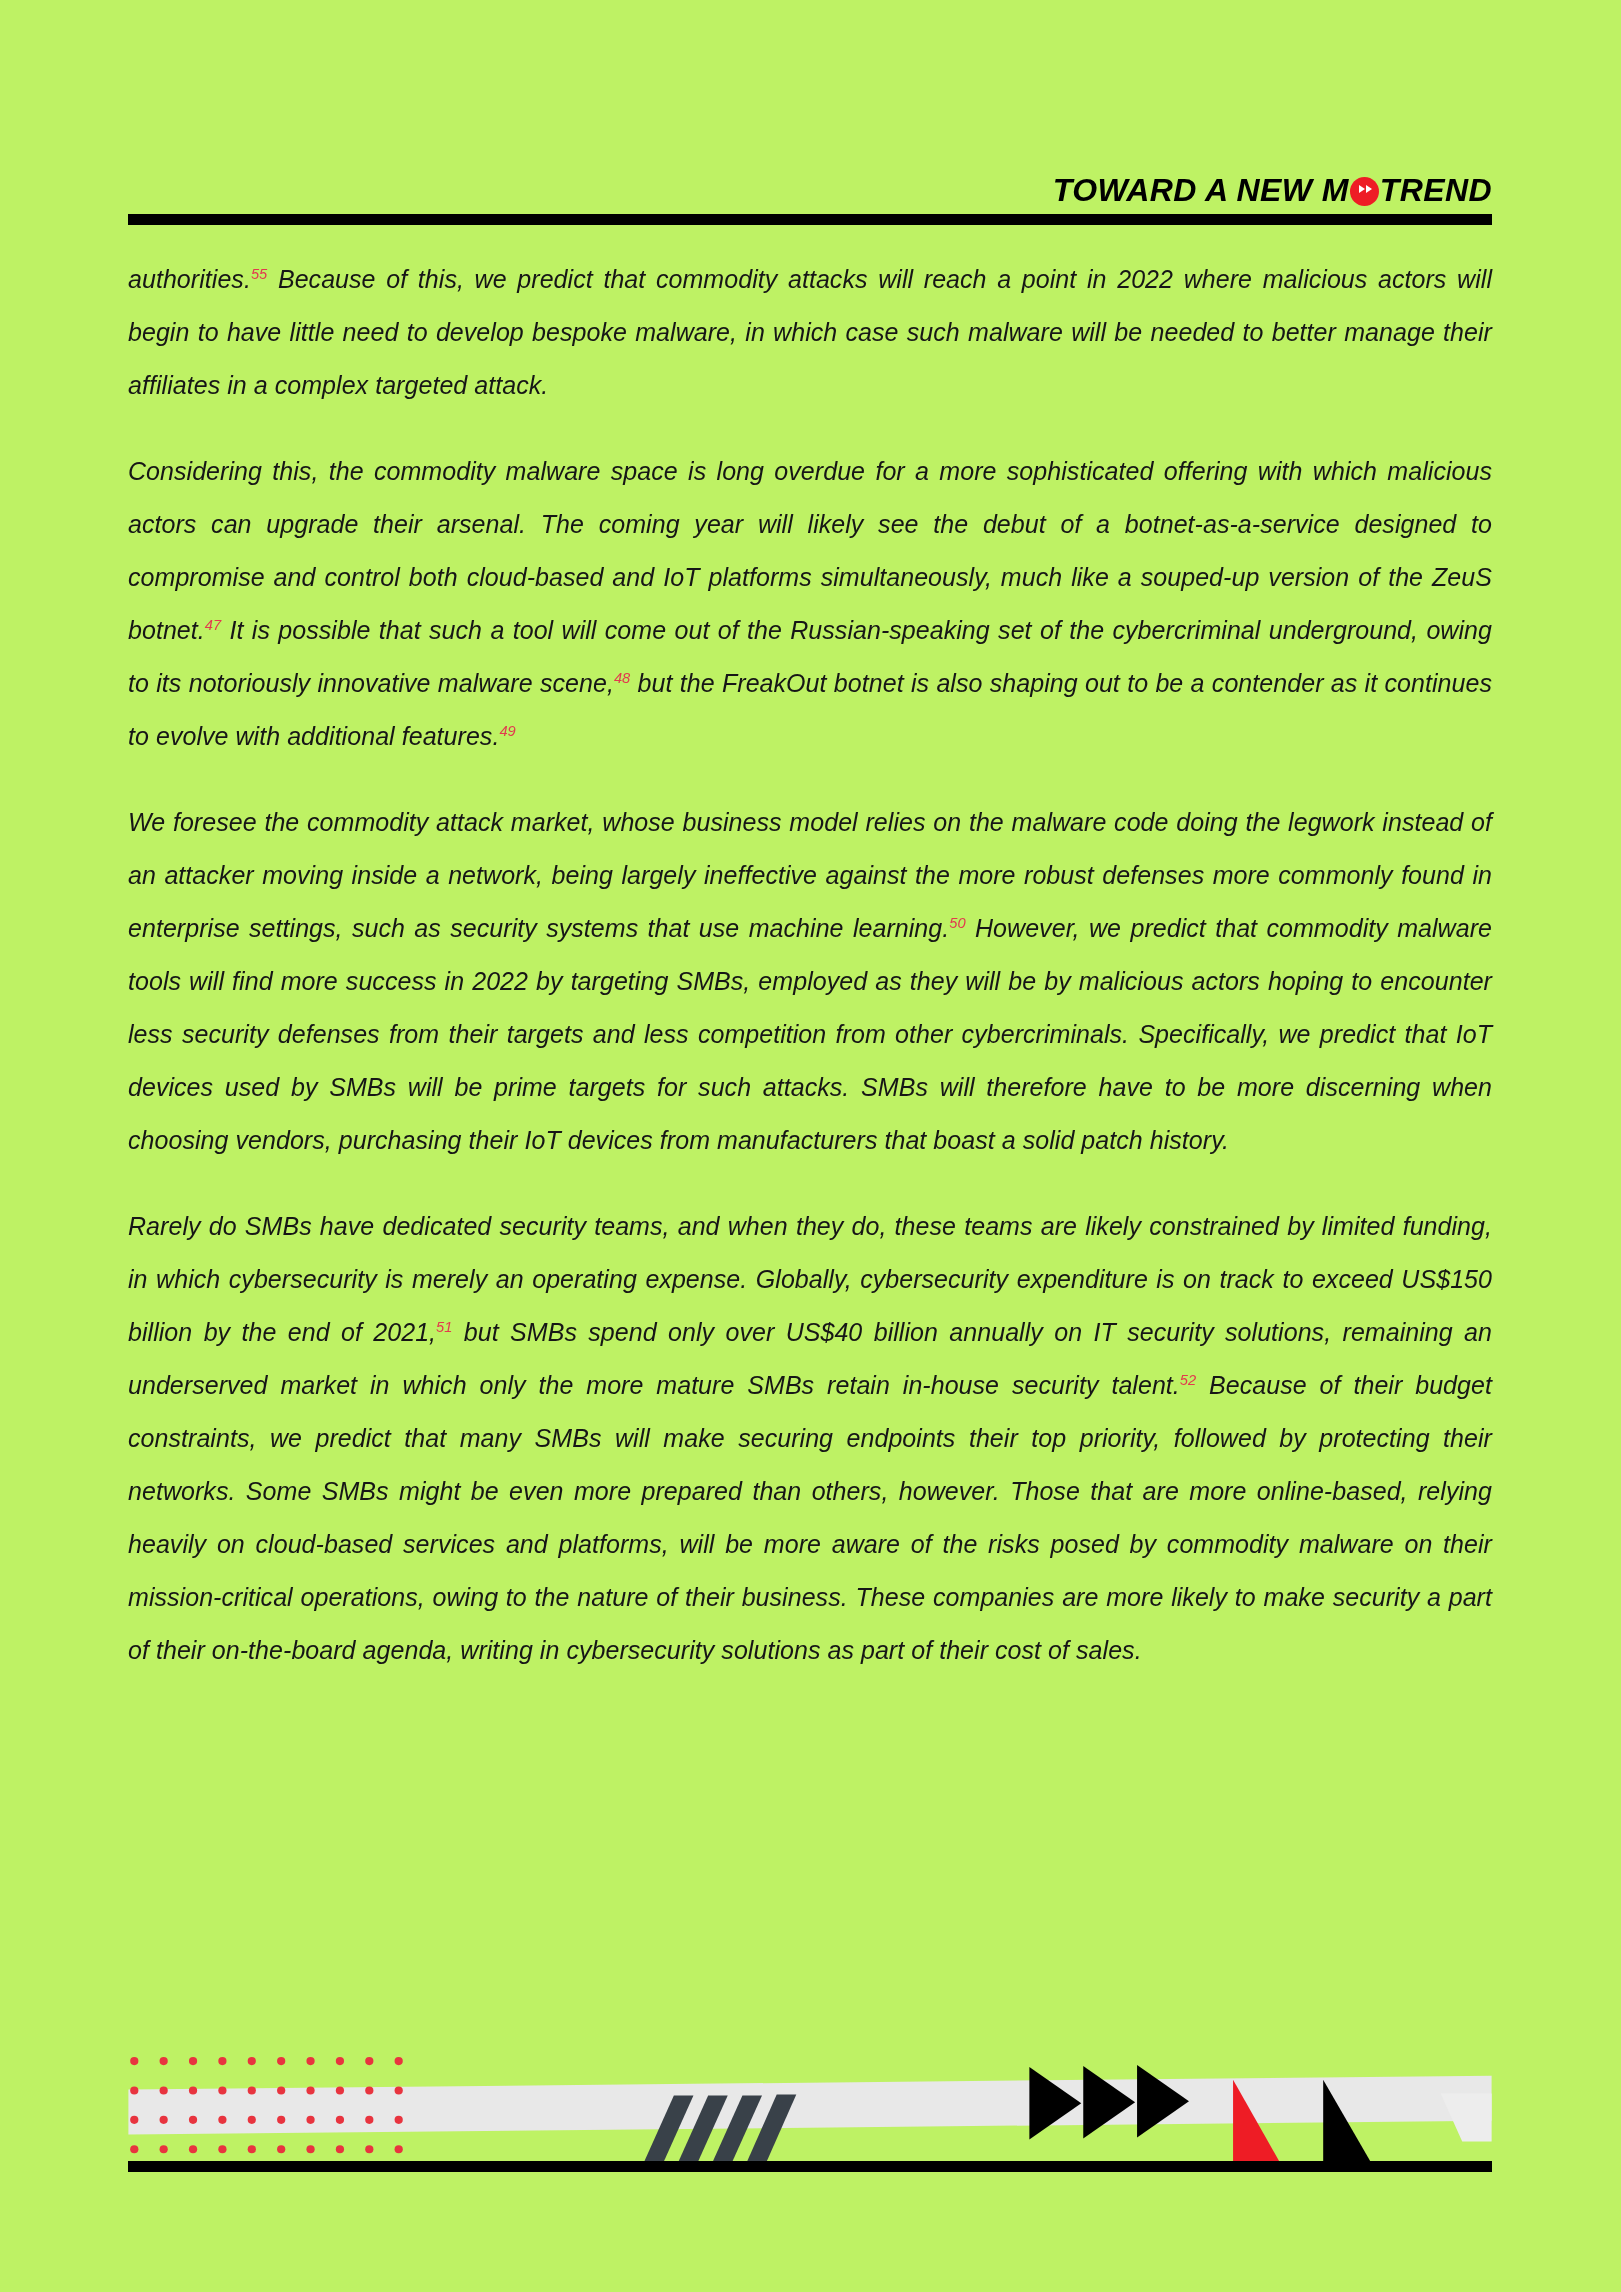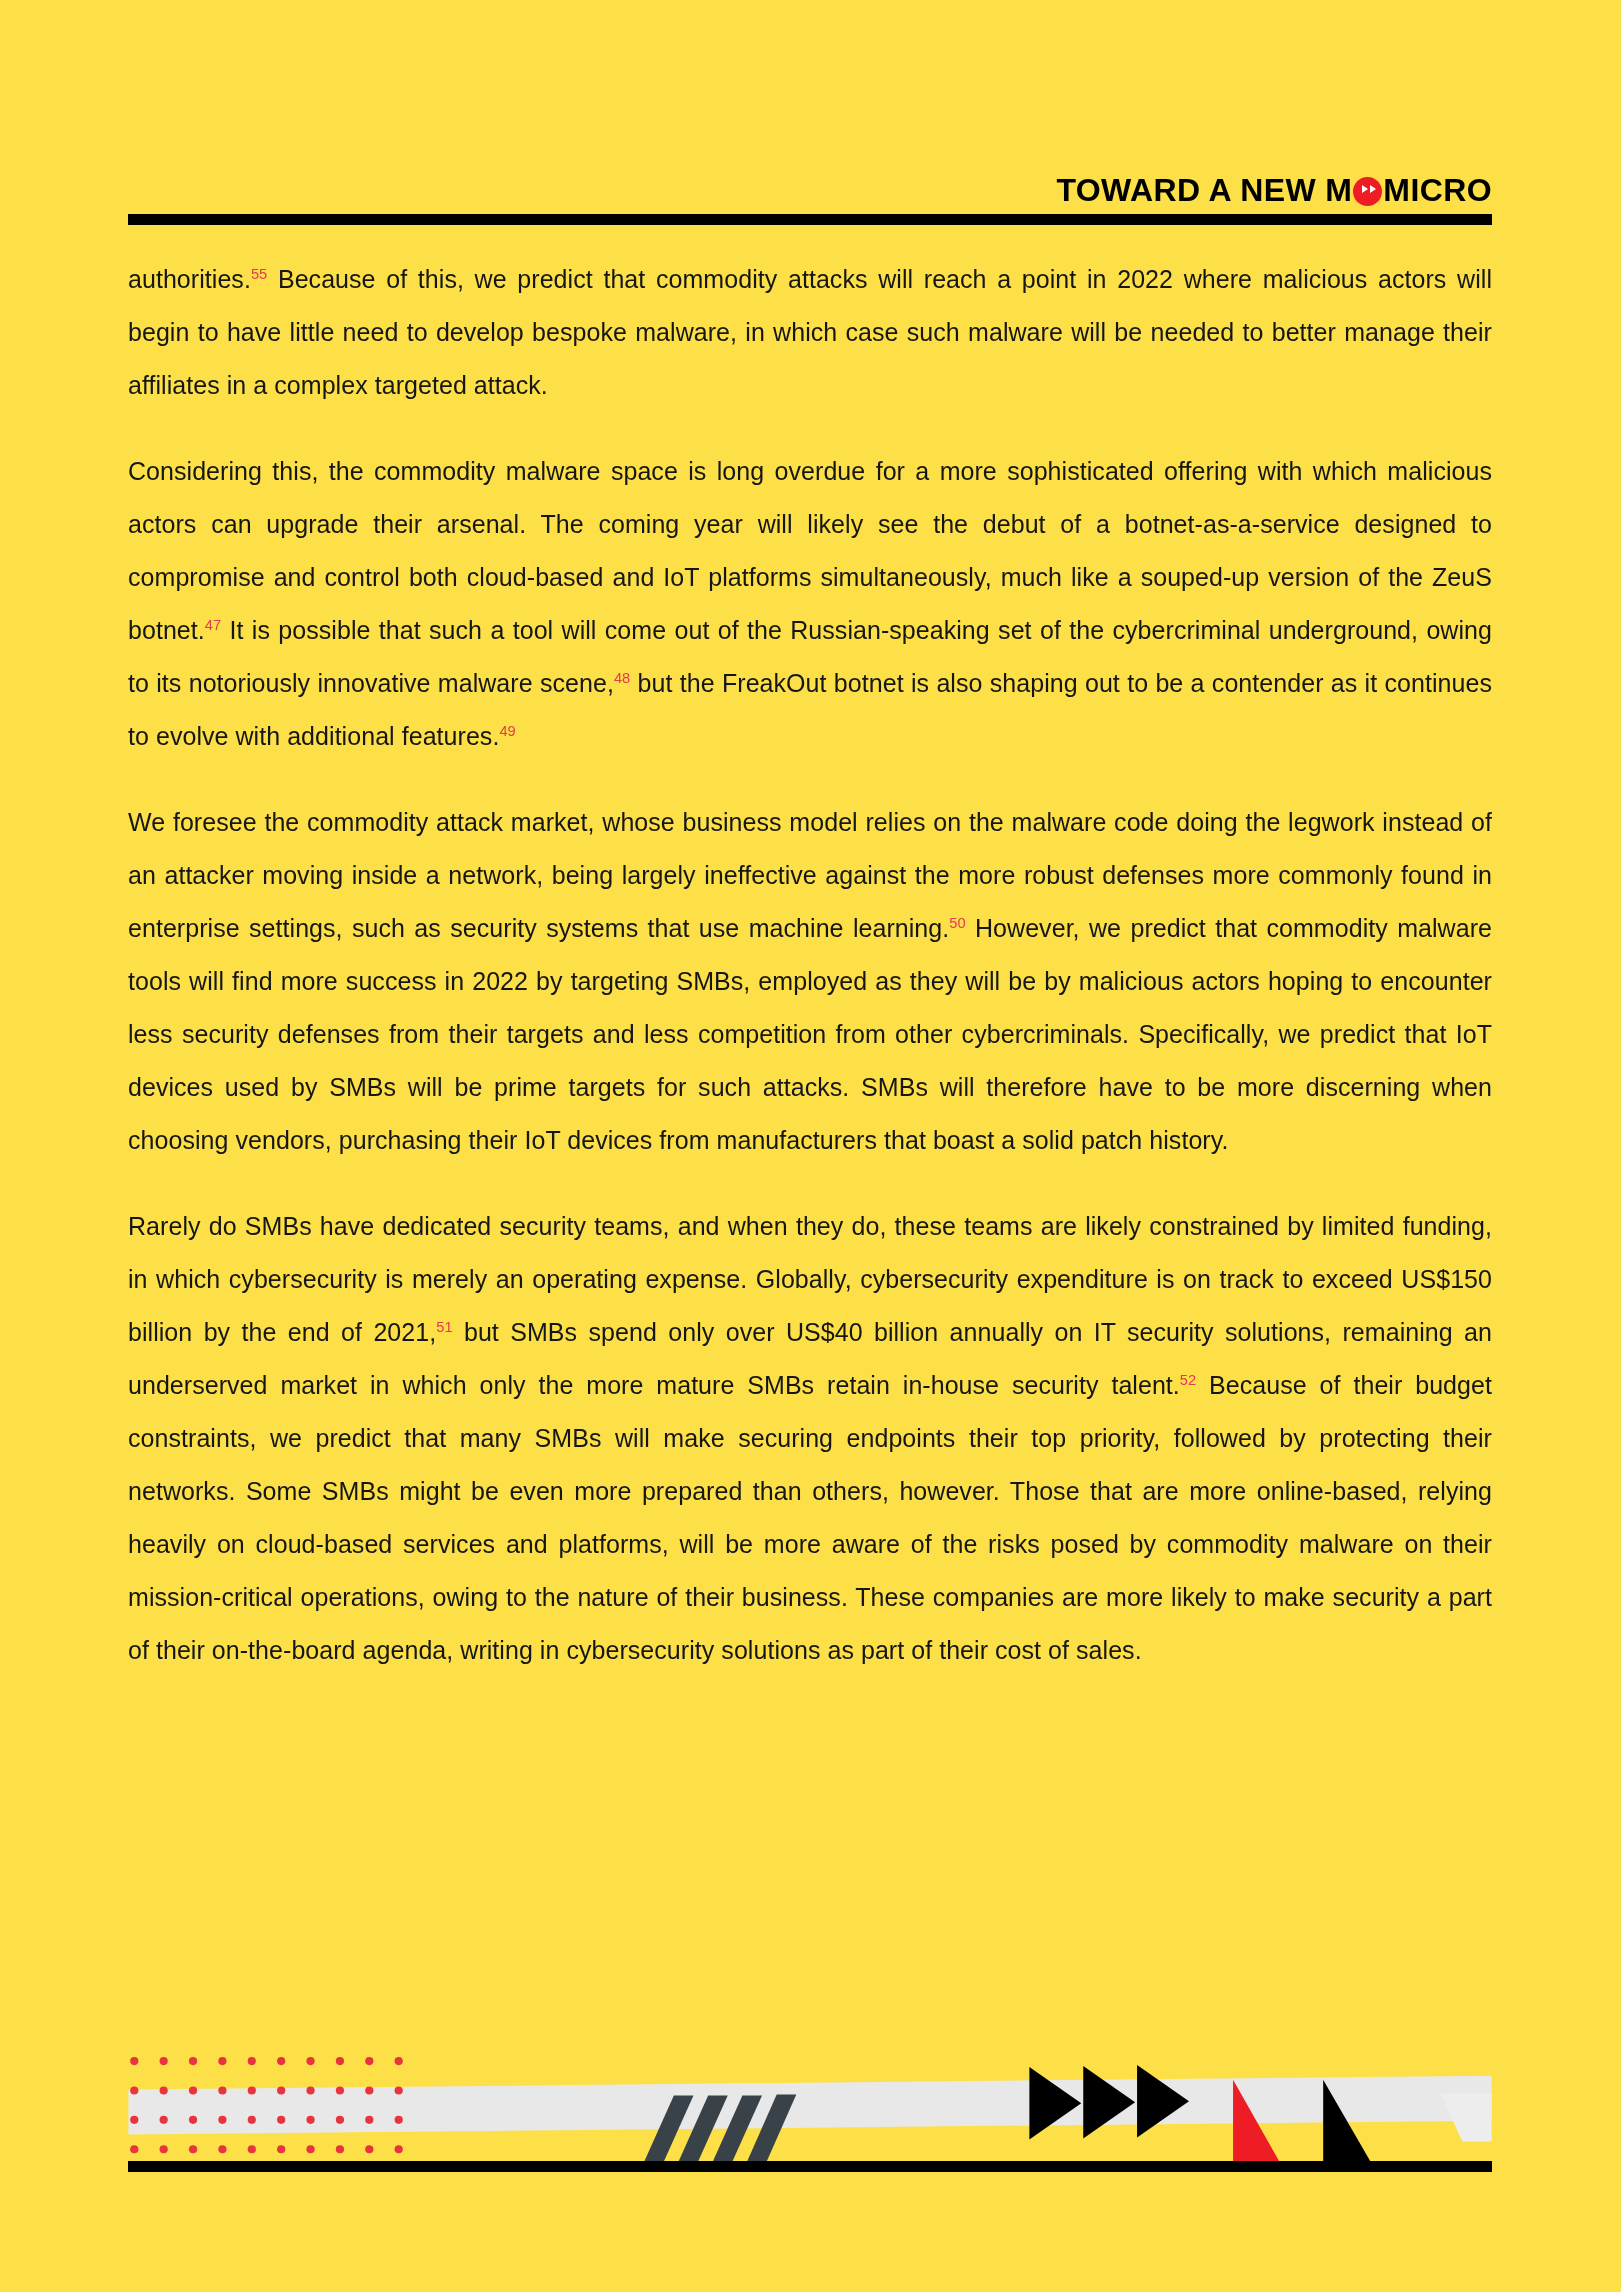--- a/index.html
+++ b/index.html
@@ -12,21 +12,22 @@
     height: 2293px;
     position: relative;
     font-family: "Liberation Sans", sans-serif;
     color: #000000;
     overflow: hidden;
   }
 
   .page {
     position: absolute;
     inset: 0;
-    background: #fde047;
+    background: #bef264;
+    font-style: italic;
   }
 
   
   .header {
     position: absolute;
     left: 128px;
     top: 147px;
     width: 1364px;
     height: 59px;
     display: flex;
@@ -147,21 +148,21 @@
 </style>
 </head>
 <body>
 
 <div class="page">
 
   <div class="header">
     <div class="header-title">
       <span>TOWARD A NEW M</span>
       <span class="logo-o"></span>
-      <span>MICRO</span>
+      <span>TREND</span>
     </div>
   </div>
   <div class="header-rule"></div>
 
   <div class="content">
     <p class="para" id="p1">authorities.<sup class="fn">55</sup> Because of this, we predict that commodity attacks will reach a point in 2022 where malicious actors will begin to have little need to develop bespoke malware, in which case such malware will be needed to better manage their affiliates in a complex targeted attack.</p>
     <p class="para" id="p2">Considering this, the commodity malware space is long overdue for a more sophisticated offering with which malicious actors can upgrade their arsenal. The coming year will likely see the debut of a botnet-as-a-service designed to compromise and control both cloud-based and IoT platforms simultaneously, much like a souped-up version of the ZeuS botnet.<sup class="fn">47</sup> It is possible that such a tool will come out of the Russian-speaking set of the cybercriminal underground, owing to its notoriously innovative malware scene,<sup class="fn">48</sup> but the FreakOut botnet is also shaping out to be a contender as it continues to evolve with additional features.<sup class="fn">49</sup></p>
     <p class="para" id="p3">We foresee the commodity attack market, whose business model relies on the malware code doing the legwork instead of an attacker moving inside a network, being largely ineffective against the more robust defenses more commonly found in enterprise settings, such as security systems that use machine learning.<sup class="fn">50</sup> However, we predict that commodity malware tools will find more success in 2022 by targeting SMBs, employed as they will be by malicious actors hoping to encounter less security defenses from their targets and less competition from other cybercriminals. Specifically, we predict that  IoT devices used by SMBs will be prime targets for such attacks. SMBs will therefore have to be more discerning when choosing vendors, purchasing their IoT devices from manufacturers that boast a solid patch history.</p>
     <p class="para" id="p4">Rarely do SMBs have dedicated security teams, and when they do, these teams are likely constrained by limited funding, in which cybersecurity is merely an operating expense. Globally, cybersecurity expenditure is on track to exceed US$150 billion by the end of 2021,<sup class="fn">51</sup> but SMBs spend only over US$40 billion annually on IT security solutions, remaining an underserved market in which only the more mature SMBs retain in-house security talent.<sup class="fn">52</sup> Because of their budget constraints, we predict that many SMBs will make securing endpoints their top priority, followed by protecting their networks. Some SMBs might be even more prepared than others, however. Those that are more online-based, relying heavily on cloud-based services and platforms, will be more aware of the risks posed by commodity malware on their mission-critical operations, owing to the nature of their business. These companies are more likely to make security a part of their on-the-board agenda, writing in cybersecurity solutions as part of their cost of sales.</p>
   </div>

